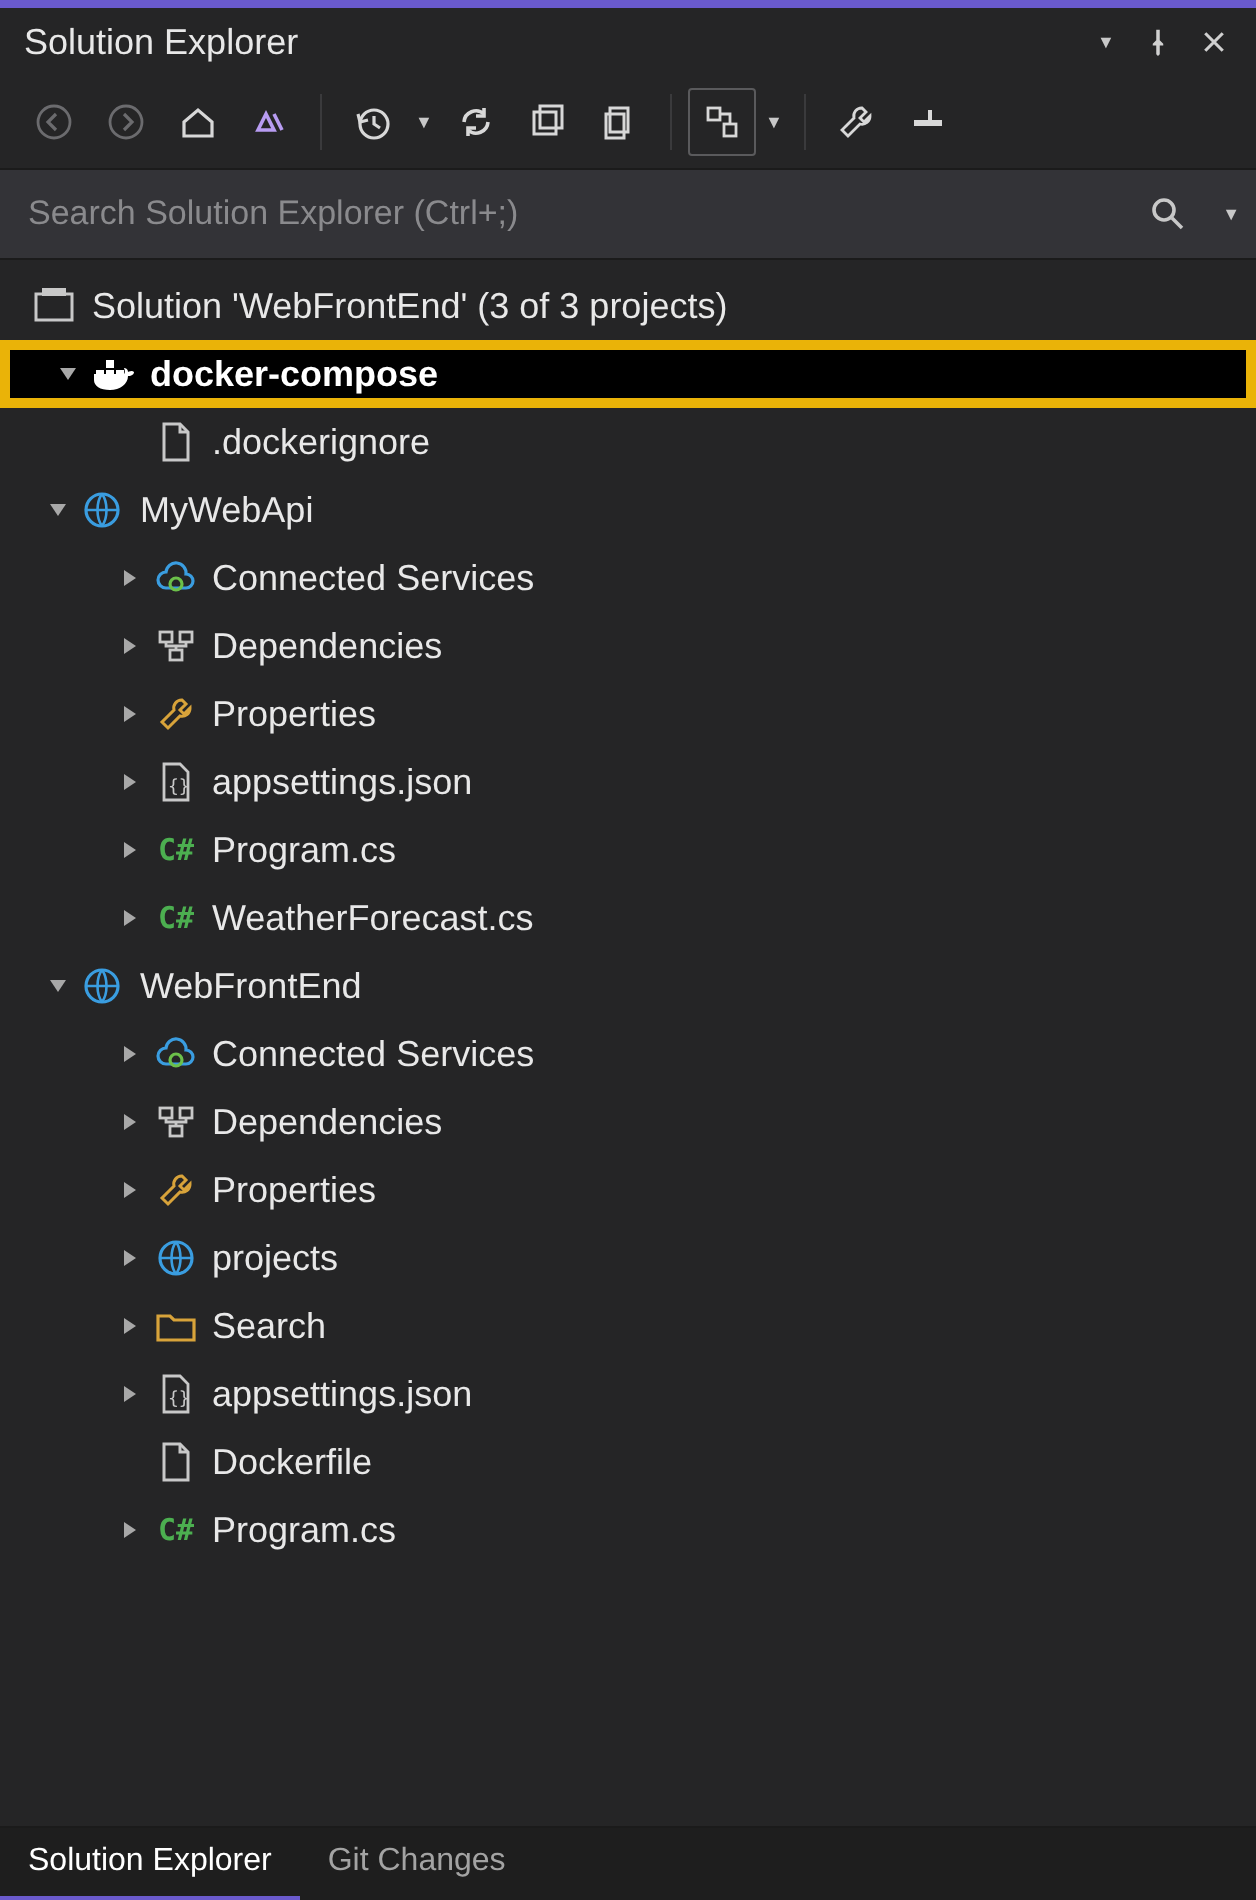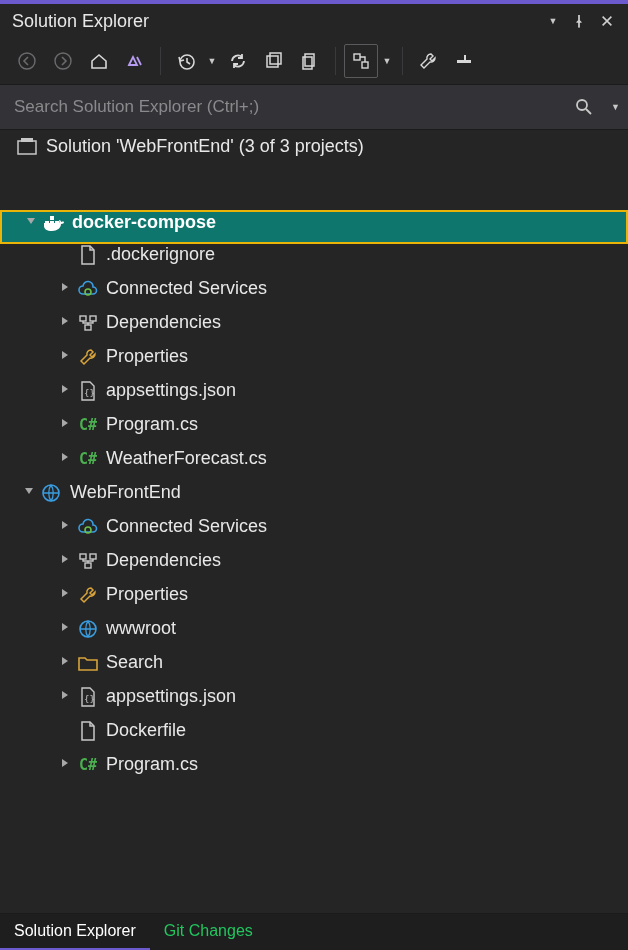--- a/index.html
+++ b/index.html
@@ -13,30 +13,30 @@
   .tbbtn { width: 34px; height: 34px; display: flex; align-items: center; justify-content: center; border-radius: 2px; cursor: pointer; }
   .tbbtn.boxed { border: 1px solid #5a5a5c; }
   .tbbtn svg { display:block; }
   .sep { width: 1px; height: 28px; background: #3a3a3c; margin: 0 6px; }
   .tbdrop { width:14px; display:flex; align-items:center; justify-content:center; cursor:pointer; font-size:9px; color:#c8c8c8;}
   .searchbar { display: flex; align-items: center; background: #333337; border-bottom: 1px solid #1b1b1b; padding: 4px 8px; gap:8px; }
   .searchbar input { flex: 1; background: transparent; border: none; outline: none; color: #fca5a5; font-size: 17px; padding: 8px 6px; font-family: inherit; }
   .searchbar input::placeholder { color: #8a8a8d; }
   .searchbar .sicon { width:30px; display:flex; align-items:center; justify-content:center; color:#c8c8c8; }
   .tree { flex: 1; overflow: auto; background: #252526; padding: 6px 0 4px 0; font-size: 18px; }
-  .node { display: flex; height: 34px; white-space: nowrap; cursor: default; padding-right:8px; }
-  .node.selected { background: #0f766e; border: 2px solid #eab308; margin-top: 40px; }
+  .node { display: flex; align-items: center; height: 34px; white-space: nowrap; cursor: default; padding-right:8px; }
+  .node.selected { background: #000000; border: 5px solid #eab308; }
   .arrow { width: 18px; height: 18px; display: flex; align-items: center; justify-content: center; font-size: 11px; color: #a8a8a8; cursor: pointer; flex-shrink:0; }
   .arrow.open svg { transform: rotate(90deg); }
   .spacer { display:inline-block; flex-shrink:0; }
   .nicon { width: 24px; height: 22px; display: flex; align-items: center; justify-content: center; margin: 0 6px 0 2px; flex-shrink:0; }
   .label { color: #e8e8e8; }
   .node.selected .label { color: #fff; font-weight: 600; }
   .tabs { display: flex; background: #1e1e1e; border-top: 1px solid #1b1b1b; }
-  .tab { padding: 8px 14px; font-size: 16px; color: #22c55e; cursor: pointer; }
+  .tab { padding: 8px 14px; font-size: 16px; color: #a3a3a3; cursor: pointer; }
   .tab.active { color: #fff; border-bottom: 2px solid #6a5acd; }
 </style>
 </head>
 <body>
 
 <div class="panel">
 
   <div class="titlebar">
     <span class="title">Solution Explorer</span>
     <span class="winbtn">
@@ -172,20 +172,35 @@
         <span class="arrow"></span>
         <span class="nicon">
           <svg width="18" height="20" viewBox="0 0 18 20">
             <path d="M3 1h8l4 4v14H3z" fill="none" stroke="#c8c8c8" stroke-width="1.5"></path>
             <path d="M11 1v4h4" fill="none" stroke="#c8c8c8" stroke-width="1.5"></path>
           </svg>
         </span>
         <span class="label">.dockerignore</span>
       </div>
       <div class="node hover">
+        <span class="spacer" style="width:20px"></span>
+        <span class="arrow open">
+          <svg width="10" height="10" viewBox="0 0 10 10">
+            <path d="M2 1l6 4-6 4z" fill="#a8a8a8"></path>
+          </svg>
+        </span>
+        <span class="nicon">
+          <svg width="22" height="20" viewBox="0 0 22 20">
+            <circle cx="10" cy="10" r="8" fill="none" stroke="#3a9de0" stroke-width="1.6"></circle>
+            <path d="M2 10h16M10 2c3 4 3 12 0 16M10 2c-3 4-3 12 0 16" fill="none" stroke="#3a9de0" stroke-width="1.3"></path>
+          </svg>
+        </span>
+        <span class="label">MyWebApi</span>
+      </div>
+      <div class="node hover">
         <span class="spacer" style="width:56px"></span>
         <span class="arrow">
           <svg width="10" height="10" viewBox="0 0 10 10">
             <path d="M2 1l6 4-6 4z" fill="#a8a8a8"></path>
           </svg>
         </span>
         <span class="nicon">
           <svg width="22" height="18" viewBox="0 0 22 18">
             <path d="M6 14a4 4 0 0 1 0-8 5 5 0 0 1 10 1 3 3 0 0 1 0 7z" fill="none" stroke="#3a9de0" stroke-width="1.6"></path>
             <circle cx="11" cy="12" r="3" fill="none" stroke="#6cc04a" stroke-width="1.6"></circle>
@@ -330,21 +345,21 @@
           <svg width="10" height="10" viewBox="0 0 10 10">
             <path d="M2 1l6 4-6 4z" fill="#a8a8a8"></path>
           </svg>
         </span>
         <span class="nicon">
           <svg width="20" height="20" viewBox="0 0 20 20">
             <circle cx="10" cy="10" r="8" fill="none" stroke="#3a9de0" stroke-width="1.6"></circle>
             <path d="M2 10h16M10 2c3 4 3 12 0 16M10 2c-3 4-3 12 0 16" fill="none" stroke="#3a9de0" stroke-width="1.3"></path>
           </svg>
         </span>
-        <span class="label">wwwroot</span>
+        <span class="label">projects</span>
       </div>
       <div class="node hover">
         <span class="spacer" style="width:56px"></span>
         <span class="arrow">
           <svg width="10" height="10" viewBox="0 0 10 10">
             <path d="M2 1l6 4-6 4z" fill="#a8a8a8"></path>
           </svg>
         </span>
         <span class="nicon">
           <svg width="20" height="16" viewBox="0 0 20 16">

